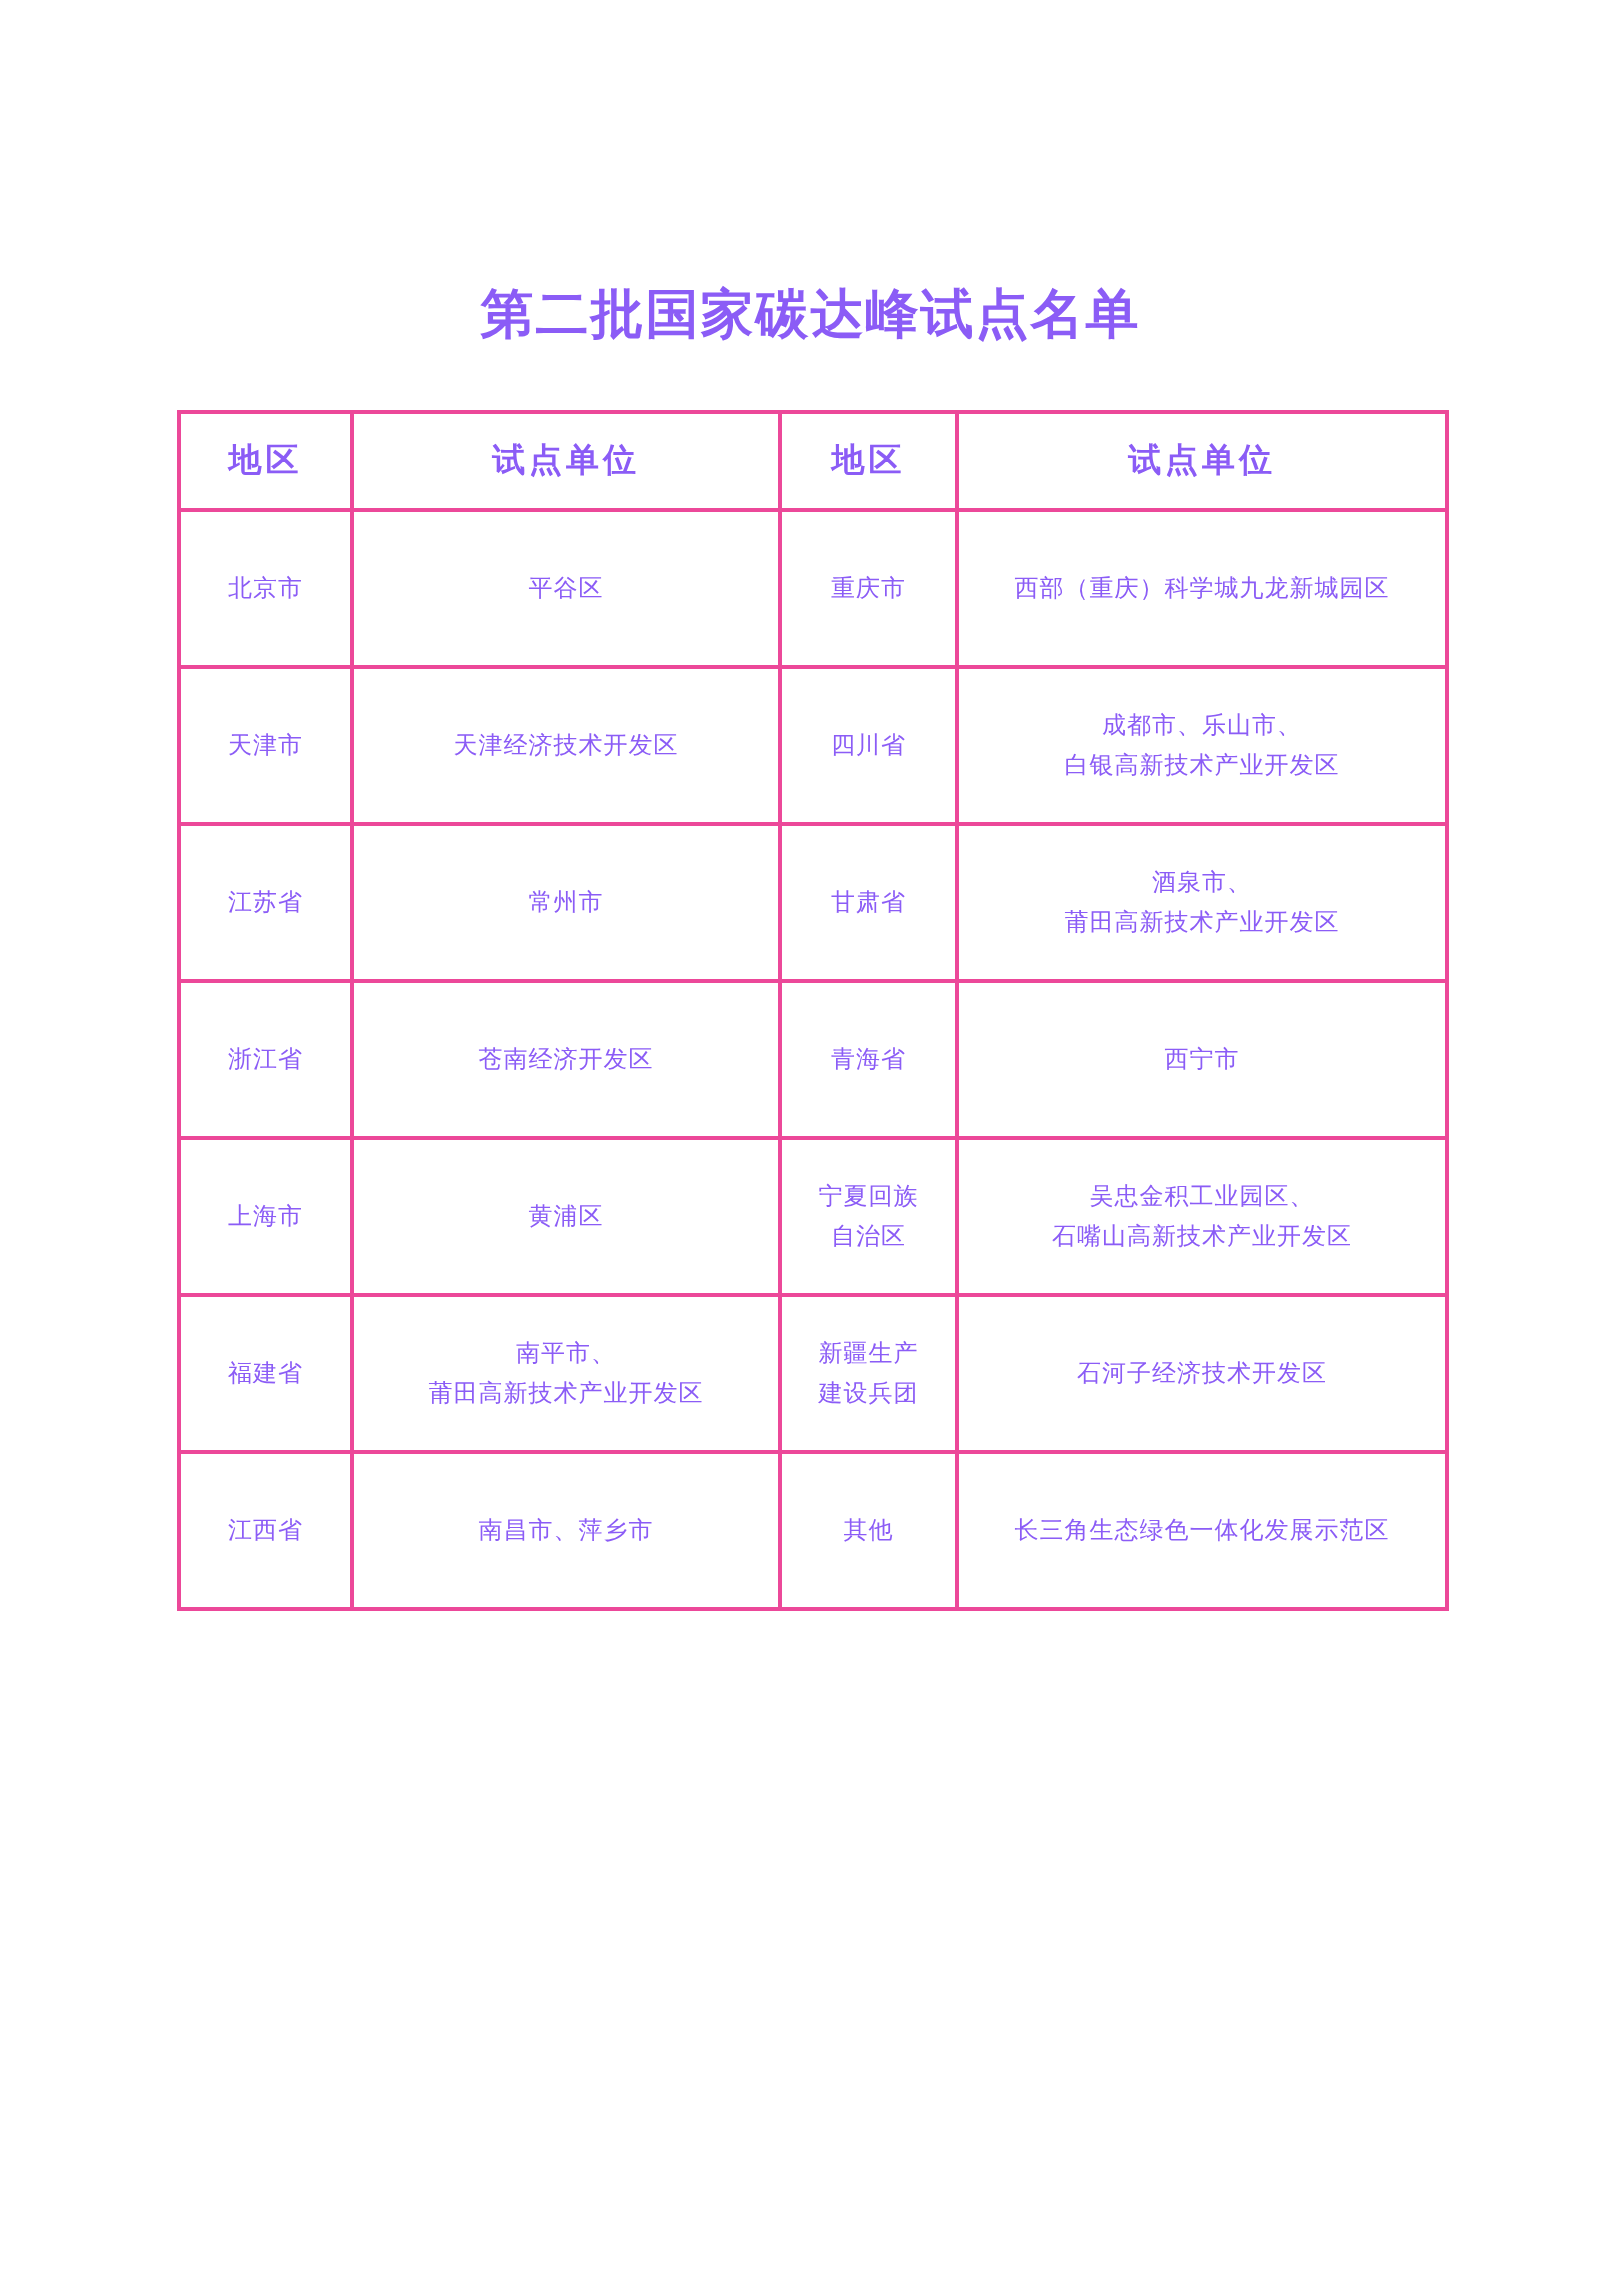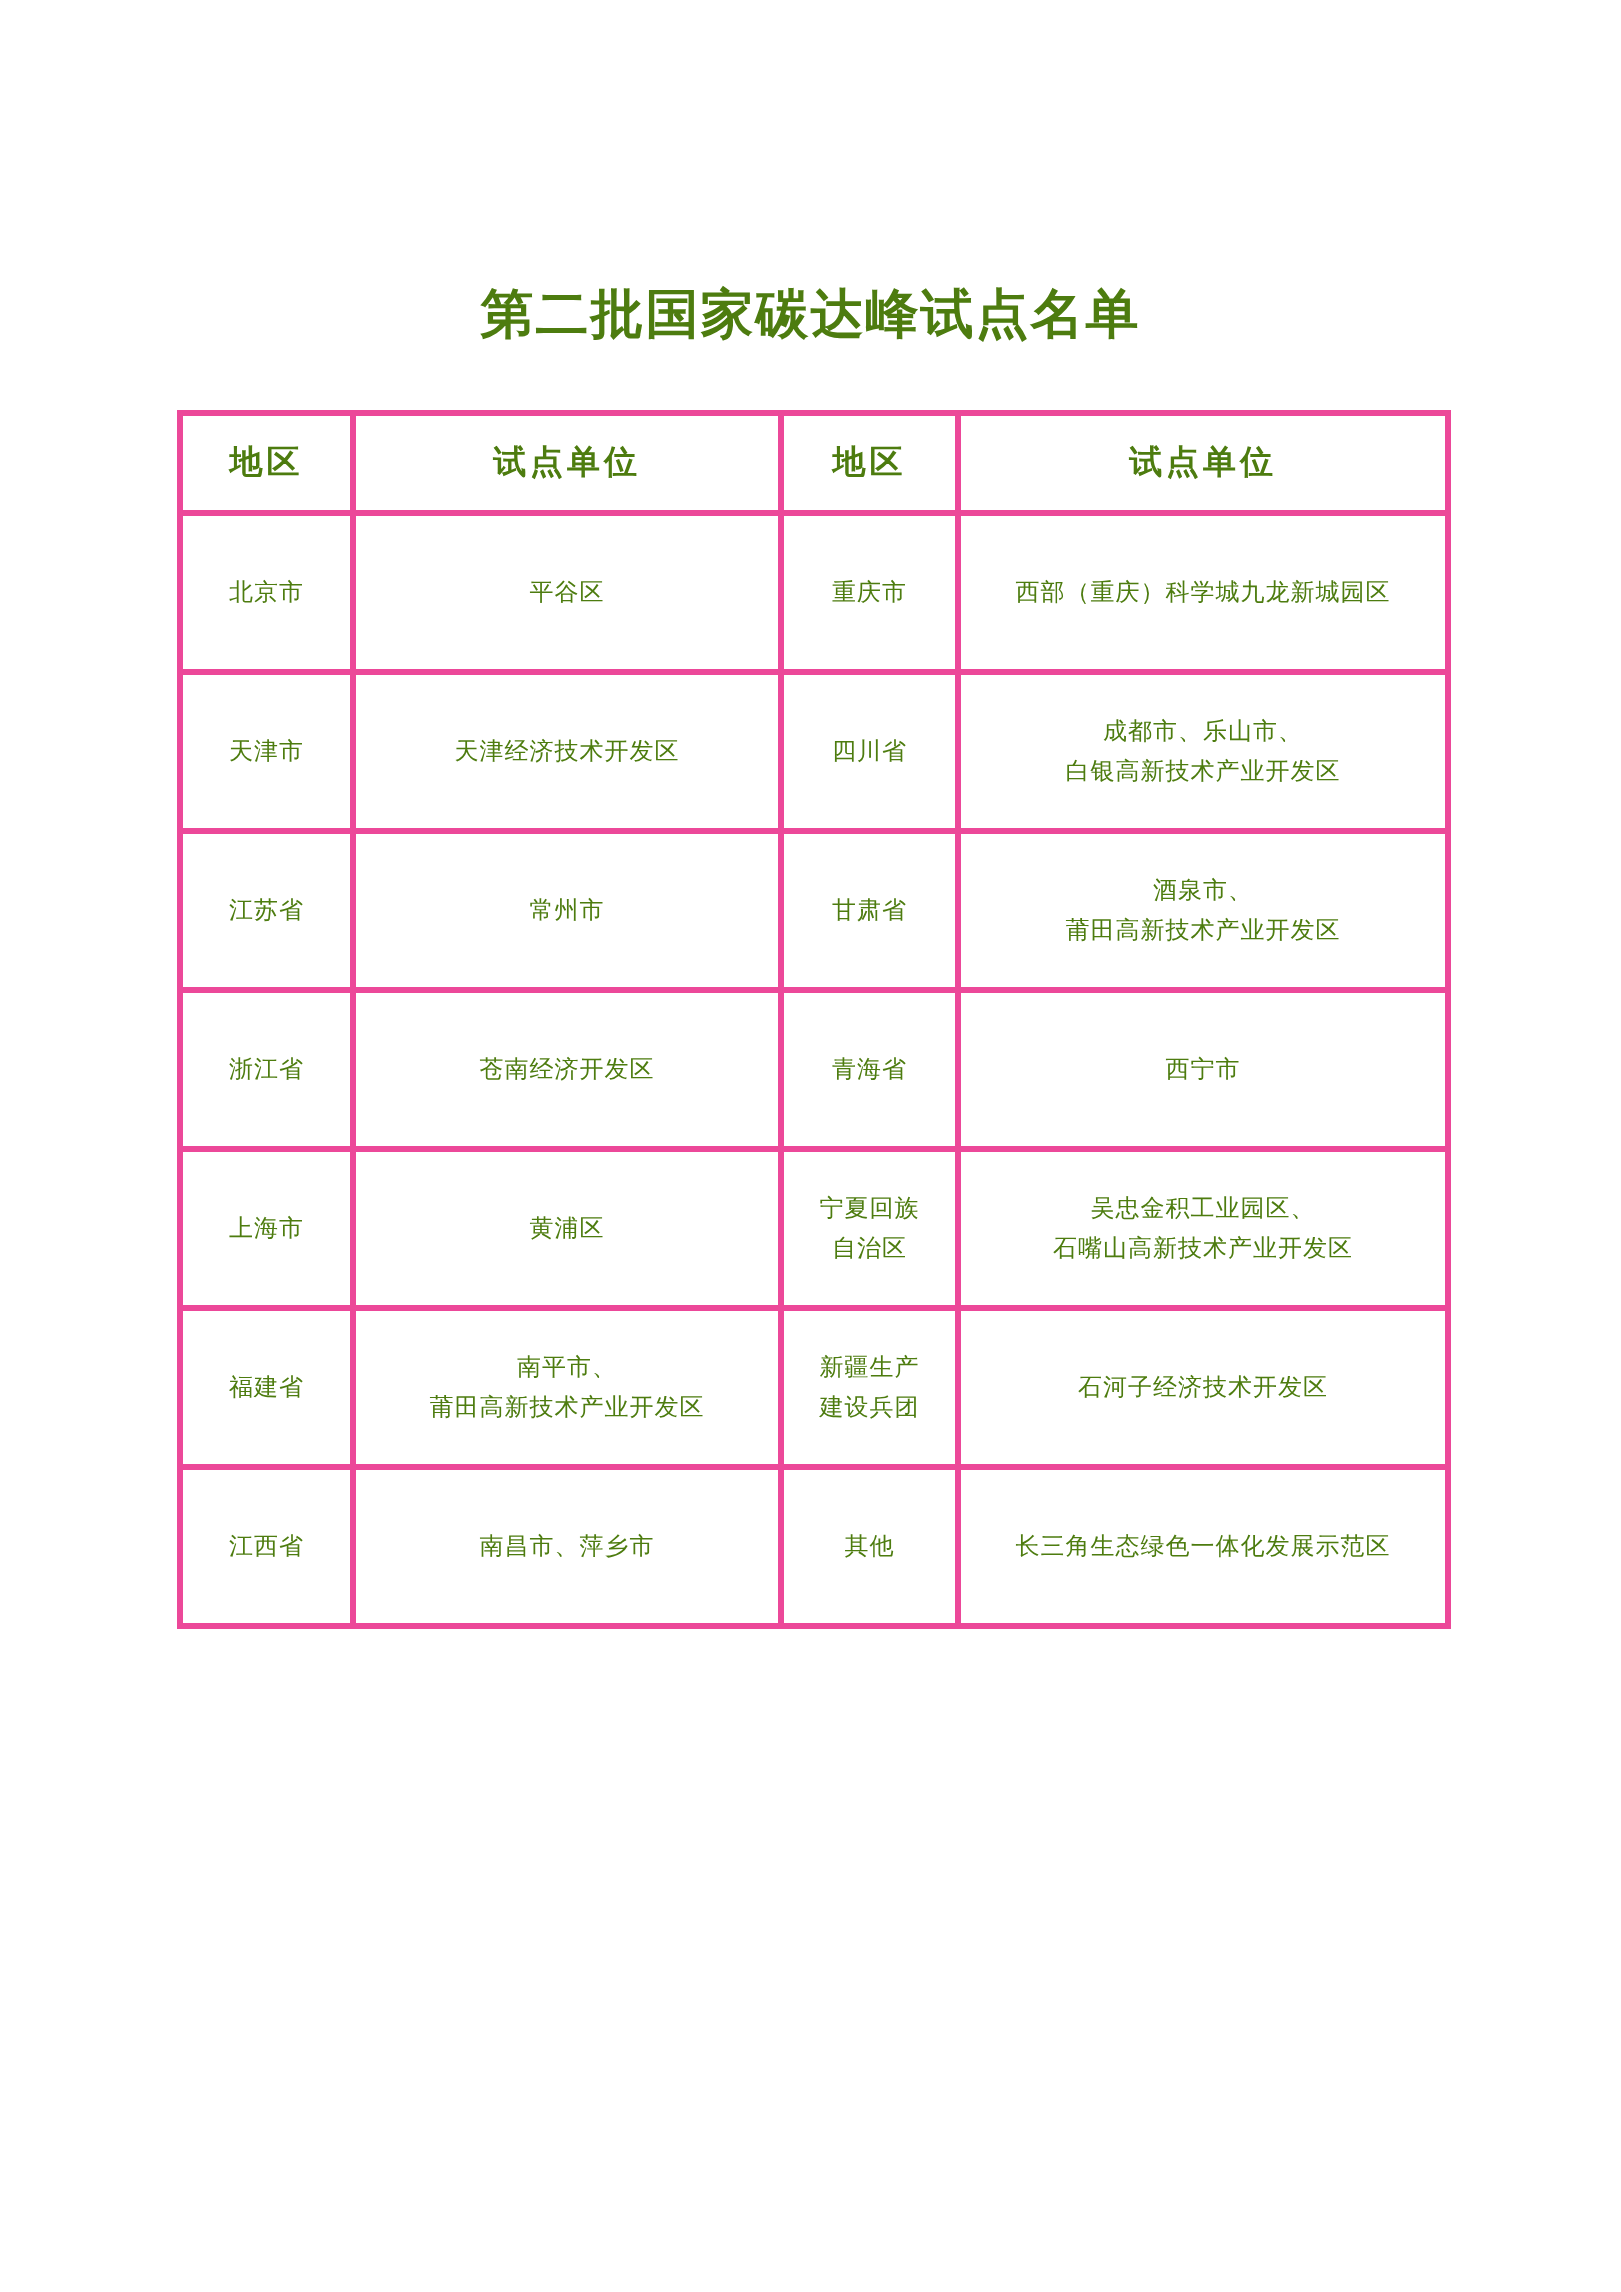--- a/index.html
+++ b/index.html
@@ -1,42 +1,42 @@
 <!DOCTYPE html>
 <html><head>
 <meta charset="utf-8">
 <style>
   html, body { margin: 0; padding: 0; background: #ffffff; }
   .page {
     position: relative;
     width: 1621px;
     height: 2293px;
     background: #ffffff;
-    color: #4d7c0f;
+    color: #8b5cf6;
     font-family: "Liberation Serif", "DejaVu Serif", serif;
     overflow: hidden;
   }
   .doc-title {
     padding-top: 284px;
     text-align: center;
     font-size: 53px;
     font-weight: 700;
     letter-spacing: 2px;
     line-height: 1.15;
     font-family: "Liberation Serif", "DejaVu Serif", serif;
   }
   table.pilot-table {
     margin: 65px 0 0 177px;
     width: 1268px;
     border-collapse: collapse;
     table-layout: fixed;
   }
   table.pilot-table th,
   table.pilot-table td {
-    border: 6px solid #ec4899;
+    border: 4px solid #ec4899;
     text-align: center;
     vertical-align: middle;
     white-space: pre-line;
     padding: 0 3.9px;
     overflow: hidden;
   }
   table.pilot-table th {
     height: 94px;
     font-family: "Liberation Sans", "DejaVu Sans", sans-serif;
     font-size: 33px;

